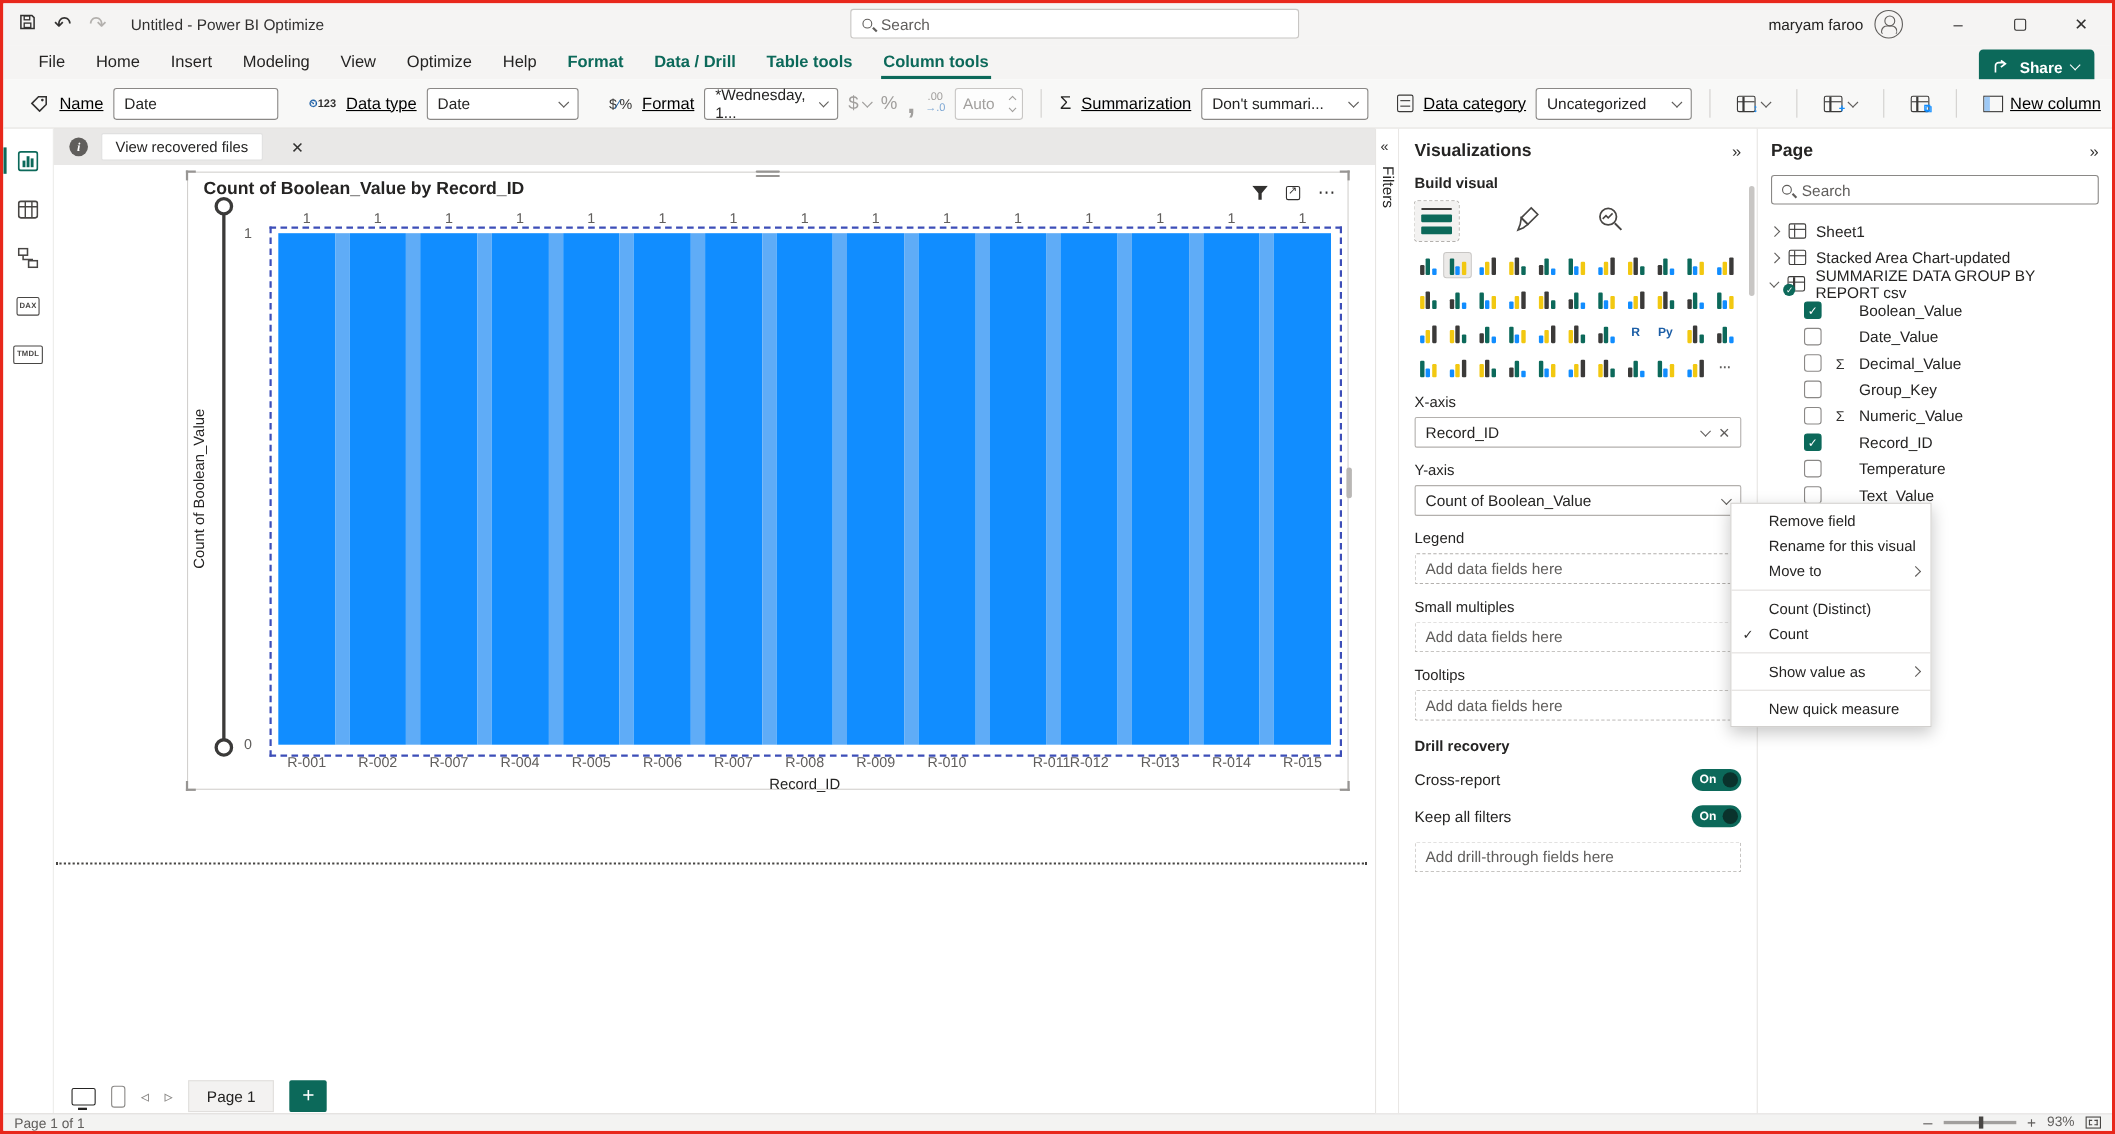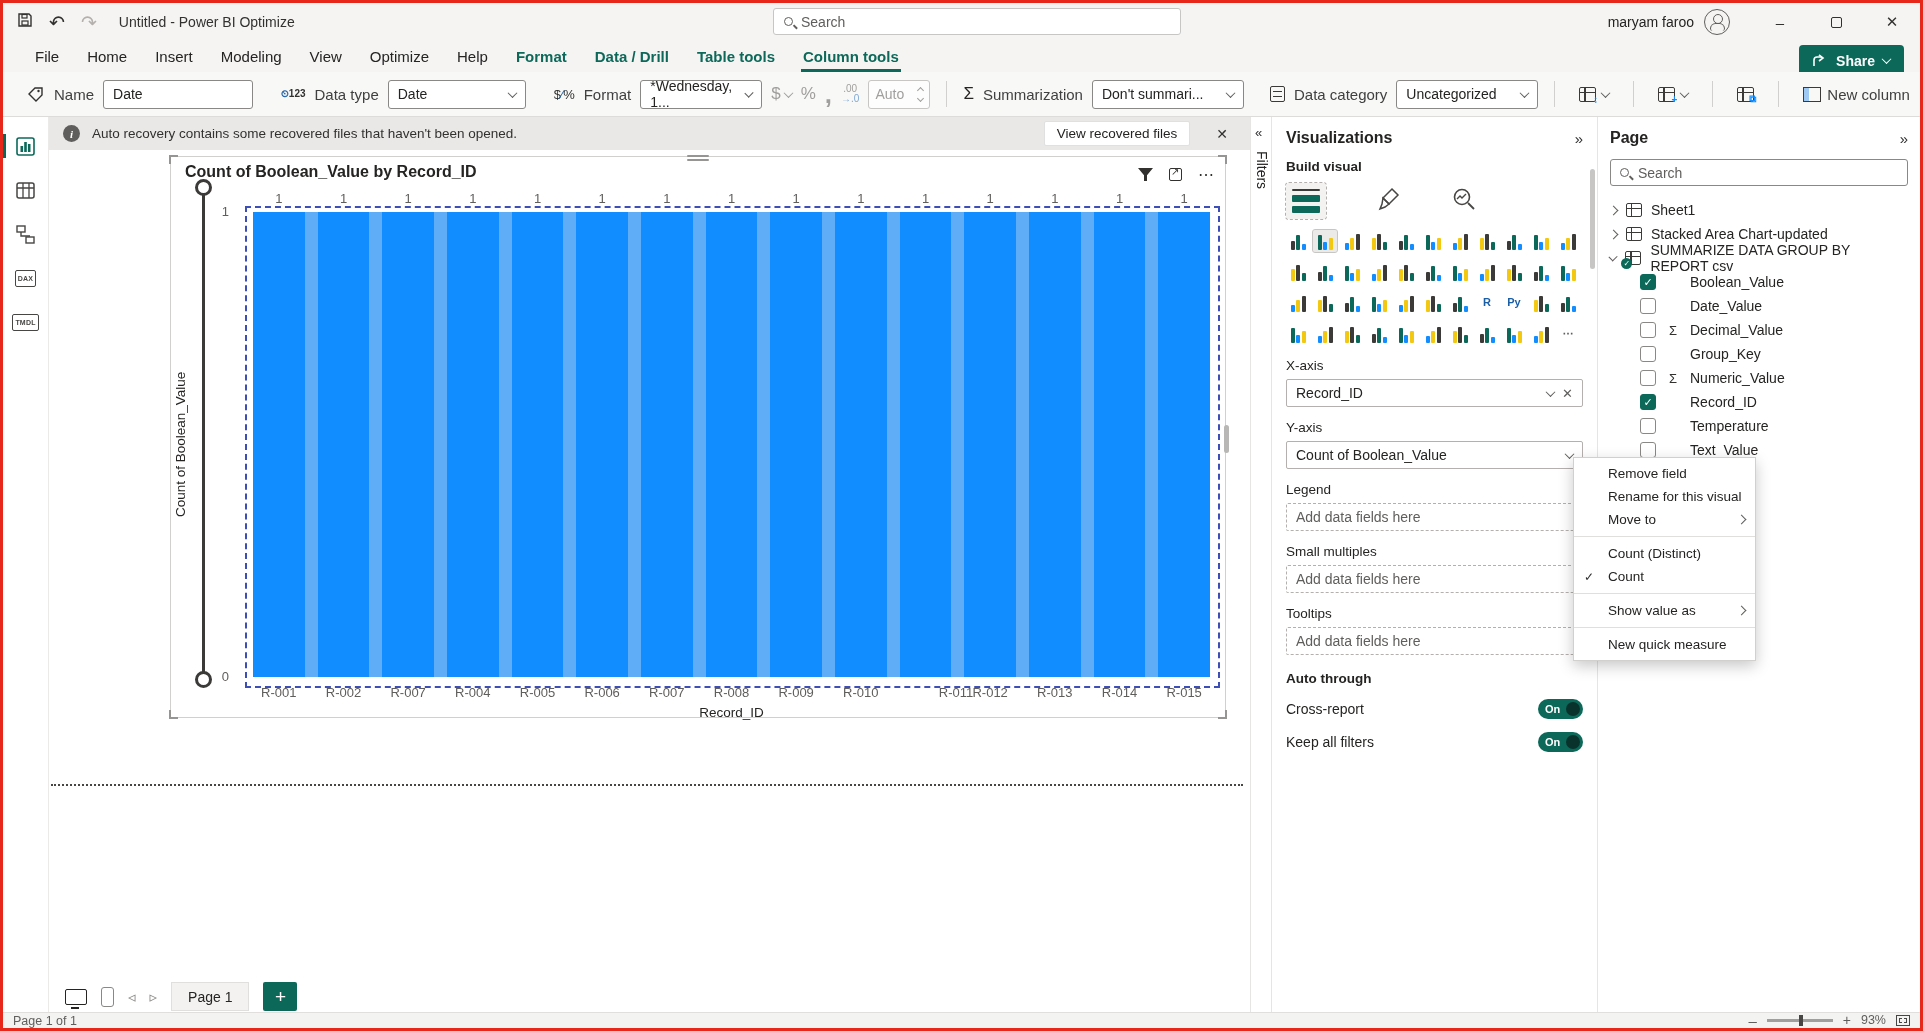--- a/index.html
+++ b/index.html
@@ -25,21 +25,21 @@
 
   .menubar { left:0; right:0; top:38px; height:31px; background:#f5f4f3; display:flex; align-items:center; padding-left:18px; }
   .menu-item { padding:0 14px; font-size:15px; height:31px; display:flex; align-items:center; position:relative; color:#252423; }
   .menu-item.accent { color:#0C695A; font-weight:700; }
   .menu-item.active:after { content:""; position:absolute; left:12px; right:12px; bottom:0; height:3px; background:#0C695A; }
   .share-btn { position:absolute; right:16px; top:42px; height:31px; background:#0C695A; color:#fff;
                border-radius:4px; display:flex; align-items:center; gap:8px; padding:0 14px; font-size:14px; font-weight:700; }
 
   .ribbon { left:0; right:0; top:69px; height:45px; background:#f8f8f7; border-bottom:1px solid #dedcda;
             display:flex; align-items:center; padding-left:24px; gap:9px; font-size:15px; }
-  .rb-label { color:#404040; white-space:nowrap; }
+  .rb-label { color:#000000; white-space:nowrap;text-decoration:underline; }
   .rb-input, .rb-select { height:29px; background:#fff; border:1px solid #8a8886; border-radius:3px;
             display:flex; align-items:center; padding:0 9px; font-size:14px; color:#252423; }
   .rb-select { justify-content:space-between; gap:8px; }
   .chev { width:7px; height:7px; border-right:1.6px solid #605e5c; border-bottom:1.6px solid #605e5c;
           transform:rotate(45deg) translate(-1px,-1px); display:inline-block; }
   .chev.right { transform:rotate(-45deg); }
   .rb-dis { color:#a19f9d; font-size:17px; display:flex; align-items:center; gap:4px; white-space:nowrap; }
   .rb-divider { width:1px; height:26px; background:#d2d0ce; margin:0 7px; }
   .rb-auto { width:62px; height:29px; border:1px solid #c8c6c4; border-radius:3px; color:#a19f9d;
              display:flex; align-items:center; justify-content:space-between; padding:0 6px; font-size:14px; background:#fdfdfd; }
@@ -344,21 +344,20 @@
       <div class="rail-item">
         <span class="rail-lbl">DAX</span>
       </div>
       <div class="rail-item">
         <span class="rail-lbl">TMDL</span>
       </div>
     </div>
 
   <div class="abs notify">
     <span class="info-ic">i</span>
-    <span class="notify-msg">Auto recovery contains some recovered files that haven't been opened.</span>
     <span class="notify-btn">View recovered files</span>
     <span class="notify-x">✕</span>
   </div>
 
   <div class="abs canvas">
     <div class="page-divider"></div>
 
     <div class="visual">
 
       <div class="handle-top">
@@ -751,35 +750,36 @@
 
     <div class="well-lbl">Legend</div>
     <div class="dashedbox">Add data fields here</div>
 
     <div class="well-lbl">Small multiples</div>
     <div class="dashedbox">Add data fields here</div>
 
     <div class="well-lbl">Tooltips</div>
     <div class="dashedbox">Add data fields here</div>
 
-    <div class="drill-title">Auto through</div>
+    <div class="drill-title">Drill recovery</div>
     <div class="togglerow">
       <span>Cross-report</span>
       <span class="toggle">
         <span class="on">On</span>
           <span class="knob"></span>
       </span>
     </div>
     <div class="togglerow">
       <span>Keep all filters</span>
       <span class="toggle">
         <span class="on">On</span>
           <span class="knob"></span>
       </span>
     </div>
+    <div class="dashedbox" style="margin-top:13px;">Add drill-through fields here</div>
     <div class="viz-scroll"></div>
   </div>
 
   <div class="abs datapane">
     <div class="pane-h">
       <span>Page</span>
       <span class="gg">»</span>
     </div>
     <div class="dsearch">
       <span class="mag"></span>

